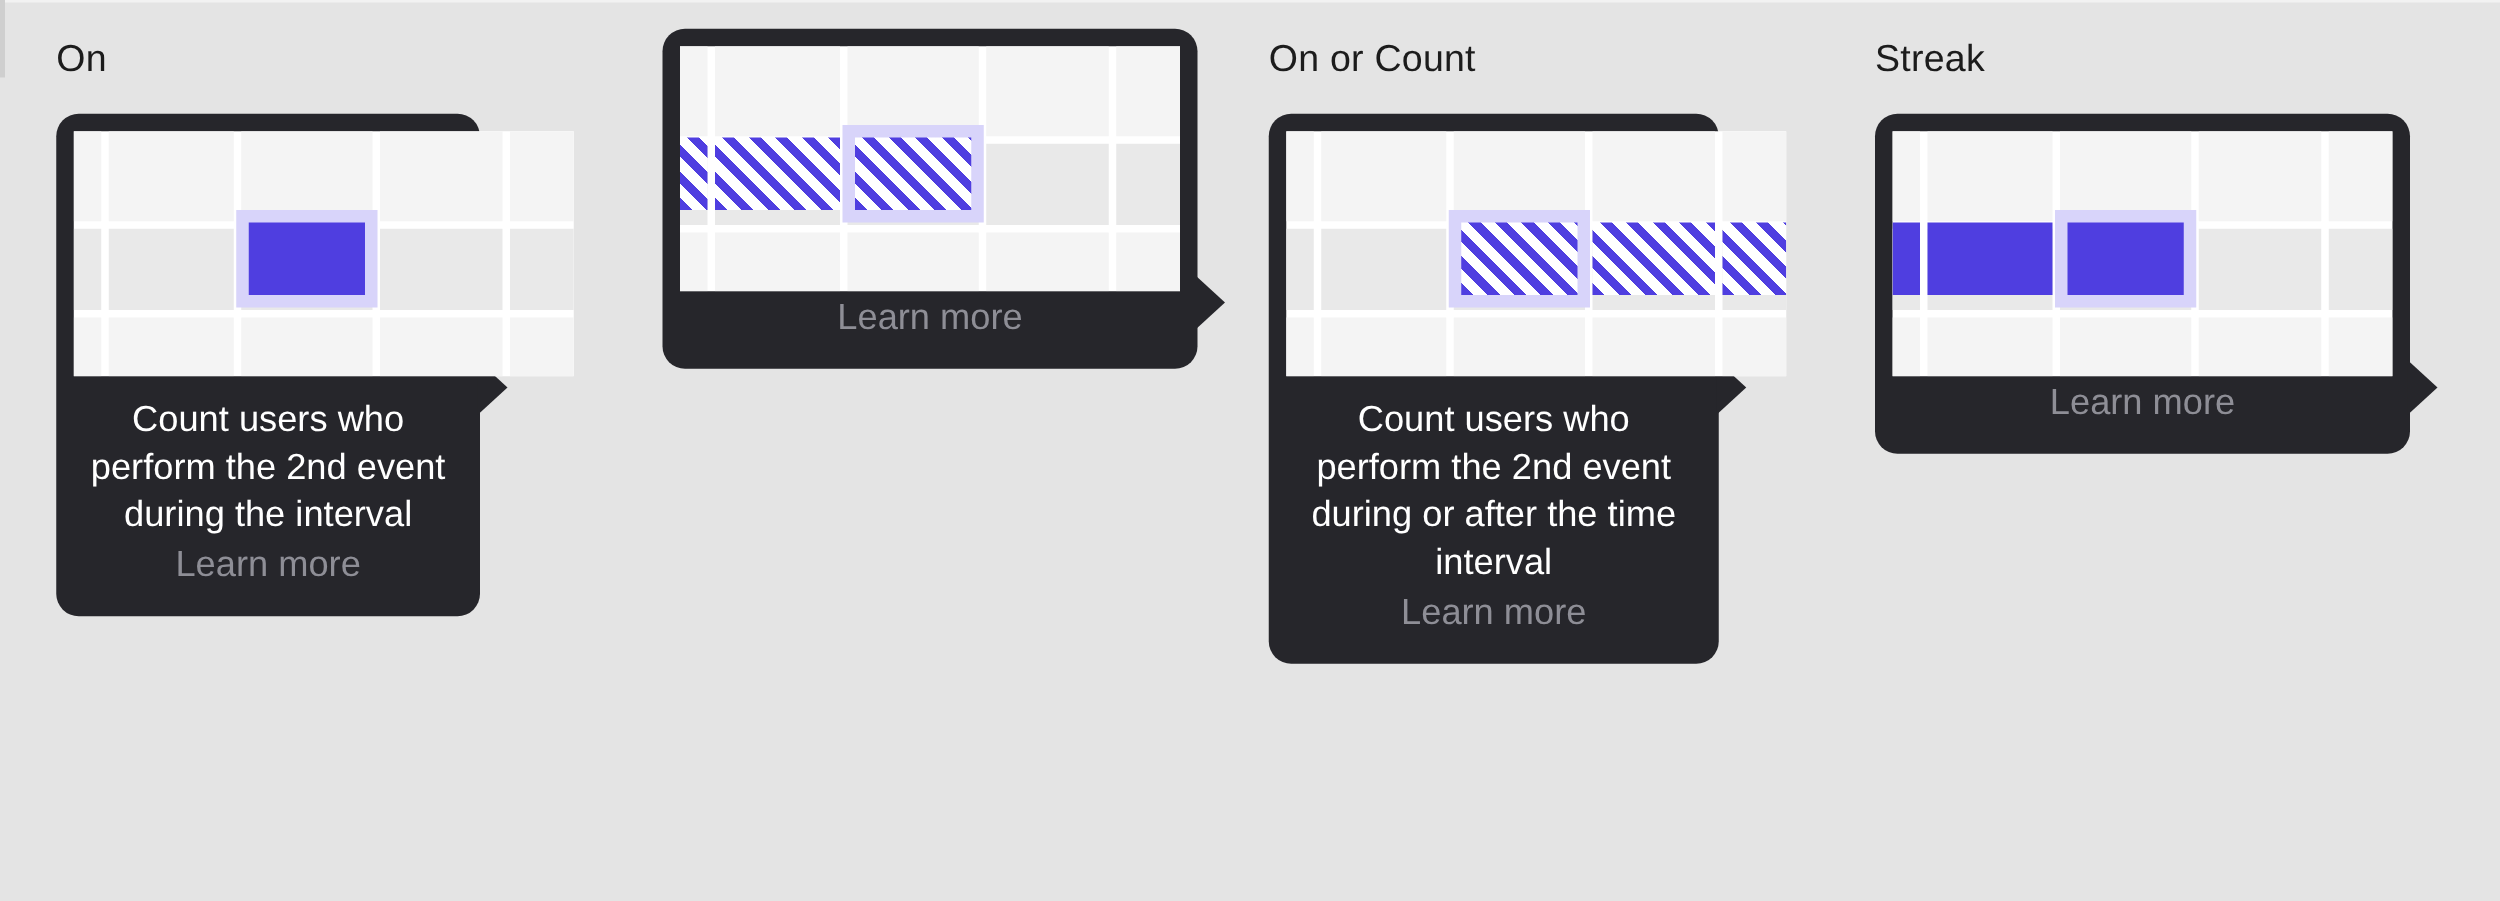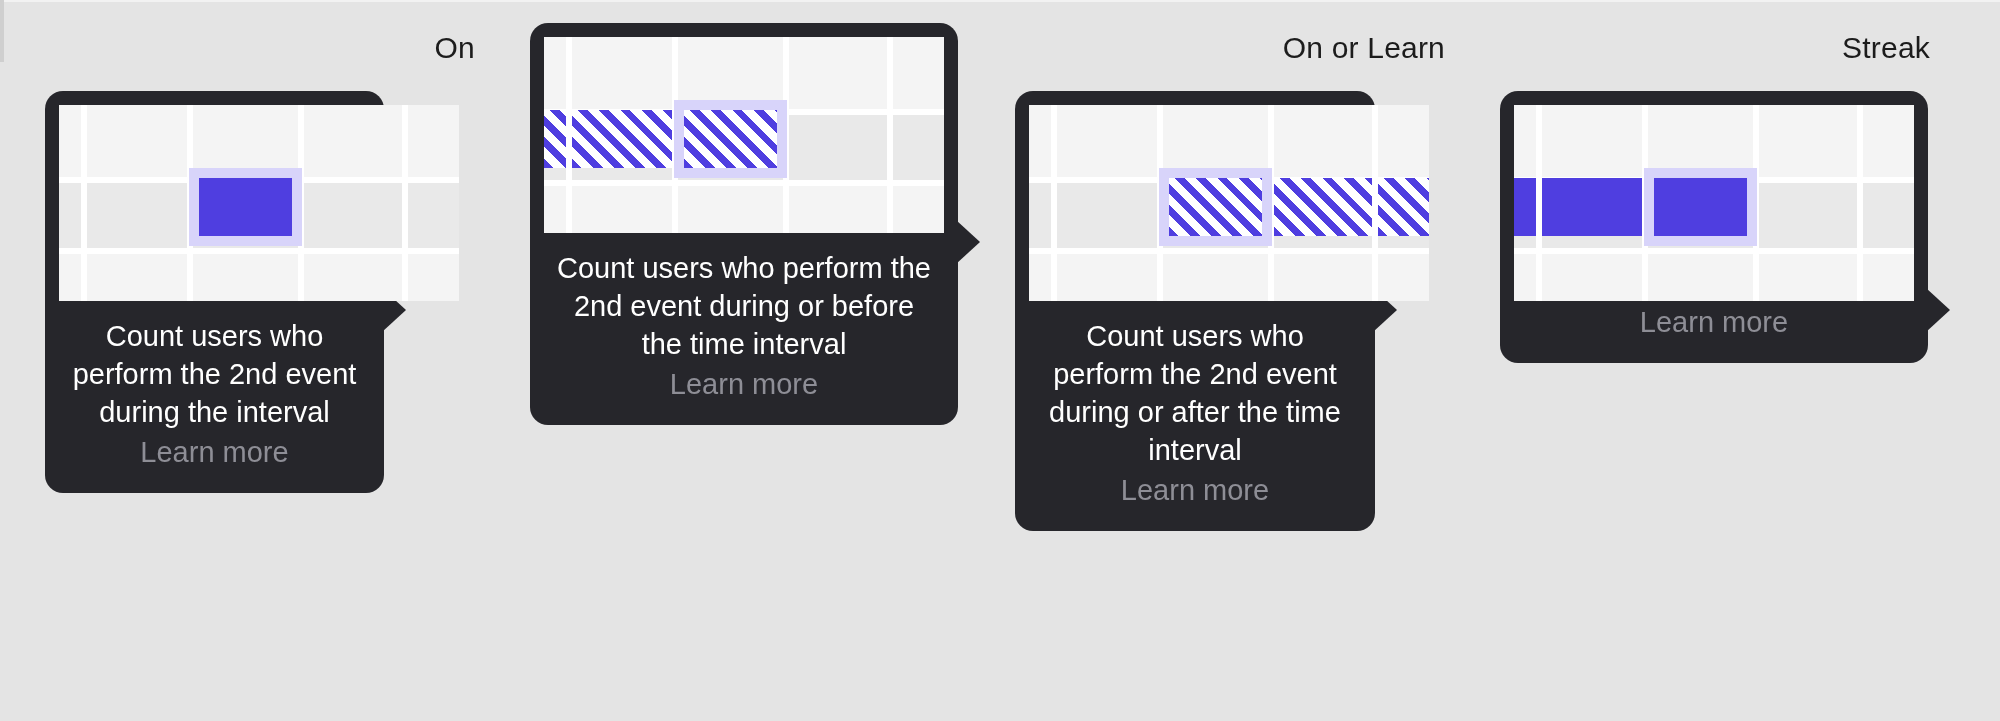--- a/index.html
+++ b/index.html
@@ -47,21 +47,21 @@
     position: absolute;
     top: 0;
     width: 430px;
   }
   .col-0 { left: 45px; }
   .col-1 { left: 530px; }
   .col-2 { left: 1015px; }
   .col-3 { left: 1500px; }
 
   .col-title {
-    text-align: right;
+    text-align: left;
     font-size: 30px;
     color: #1c1c1c;
     font-weight: 400;
     letter-spacing: 0.2px;
     margin-top: 28px;
     height: 40px;
     line-height: 40px;
     white-space: nowrap;
   }
 
@@ -227,27 +227,26 @@
           <div class="cell" style="left:349px; top:149px; width:51px;  height:47px;"></div>
         </div>
 
         <div class="hatch" style="left:0px;   top:73px; width:22px;  height:58px;"></div>
         <div class="hatch" style="left:28px;  top:73px; width:100px; height:58px;"></div>
 
         <div class="halo" style="left:130px; top:63px; width:113px; height:78px;"></div>
         <div class="hatch" style="left:140px; top:73px; width:93px;  height:58px;"></div>
       </div>
 
-      <div class="desc">Count users who perform the 2nd event during or before the time interval</div>
       <a class="learn" href="#">Learn more</a>
     </div>
   </div>
 
   <div class="col col-2">
-    <div class="col-title">On or Learn</div>
+    <div class="col-title">On or Count</div>
 
     <div class="card card-2">
       <div class="nub nub-2"></div>
 
       <div class="graphic">
         <div class="grid-layer">
           <div class="cell" style="left:0px;   top:0px;   width:22px;  height:72px;"></div>
           <div class="cell" style="left:28px;  top:0px;   width:100px; height:72px;"></div>
           <div class="cell" style="left:134px; top:0px;   width:105px; height:72px;"></div>
           <div class="cell" style="left:245px; top:0px;   width:98px;  height:72px;"></div>

